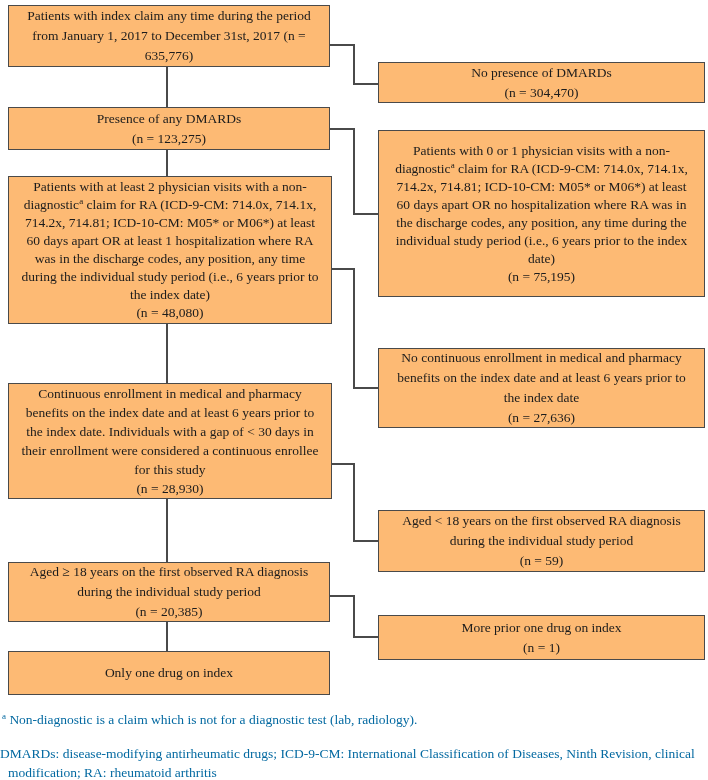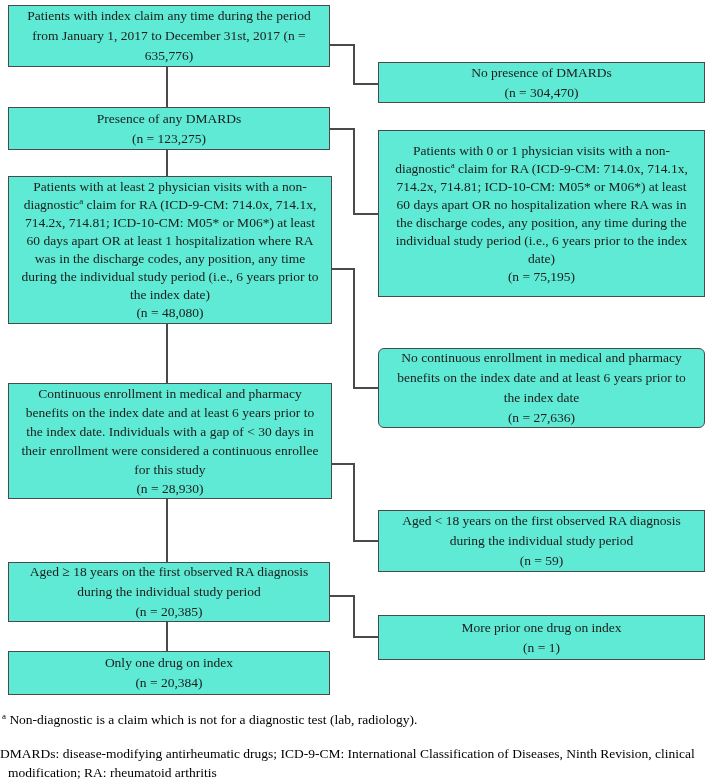--- a/index.html
+++ b/index.html
@@ -9,41 +9,41 @@
     height: 780px;
     background: #ffffff;
     font-family: "Liberation Serif", "DejaVu Serif", serif;
     color: #1c1c1c;
     overflow: hidden;
   }
   .box {
     position: absolute;
     box-sizing: border-box;
     border: 1.5px solid #4a4a4a;
-    background: #5eead4;
+    background: #fdba74;
     display: flex;
     flex-direction: column;
     justify-content: center;
     text-align: center;
     font-size: 13.5px;
     line-height: 20px;
     padding: 6px 10px;
   }
   .box.tight { line-height: 18px; }
   .n { display: block; }
   sup { font-size: 9px; line-height: 0; }
   .seg {
     position: absolute;
     background: #4a4a4a;
   }
   .footnote {
     position: absolute;
     font-size: 13.5px;
     line-height: 19px;
-    color: #000000;
+    color: #0369a1;
   }
 </style>
 </head>
 <body>
 
 <div id="figure">
 
   <div class="box" style="left:8px; top:5px; width:322px; height:62px;">
     <div>
       <span>Patients with index claim any time during the period from January 1, 2017 to December 31st, 2017 (n = 635,776)</span>
@@ -74,39 +74,38 @@
   <div class="box" style="left:8px; top:562px; width:322px; height:60px;">
     <div>
       <span>Aged ≥ 18 years on the first observed RA diagnosis during the individual study period</span>
       <span class="n">(n = 20,385)</span>
     </div>
   </div>
 
   <div class="box" style="left:8px; top:651px; width:322px; height:44px;">
     <div>
       <span>Only one drug on index</span>
-      <span class="n">(n = 20,384)</span>
     </div>
   </div>
 
   <div class="box" style="left:378px; top:62px; width:327px; height:41px;">
     <div>
       <span>No presence of DMARDs</span>
       <span class="n">(n = 304,470)</span>
     </div>
   </div>
 
   <div class="box tight" style="left:378px; top:130px; width:327px; height:167px;">
     <div>
       <span>Patients with 0 or 1 physician visits with a non-diagnostic</span><sup>a</sup><span> claim for RA (ICD-9-CM: 714.0x, 714.1x, 714.2x, 714.81; ICD-10-CM: M05* or M06*) at least 60 days apart OR no hospitalization where RA was in the discharge codes, any position, any time during the individual study period (i.e., 6 years prior to the index date)</span>
       <span class="n">(n = 75,195)</span>
     </div>
   </div>
 
-  <div class="box" style="left:378px; top:348px; width:327px; height:80px;border-radius:6px;">
+  <div class="box" style="left:378px; top:348px; width:327px; height:80px;">
     <div>
       <span>No continuous enrollment in medical and pharmacy benefits on the index date and at least 6 years prior to the index date</span>
       <span class="n">(n = 27,636)</span>
     </div>
   </div>
 
   <div class="box" style="left:378px; top:510px; width:327px; height:62px;">
     <div>
       <span>Aged &lt; 18 years on the first observed RA diagnosis during the individual study period</span>
       <span class="n">(n = 59)</span>

